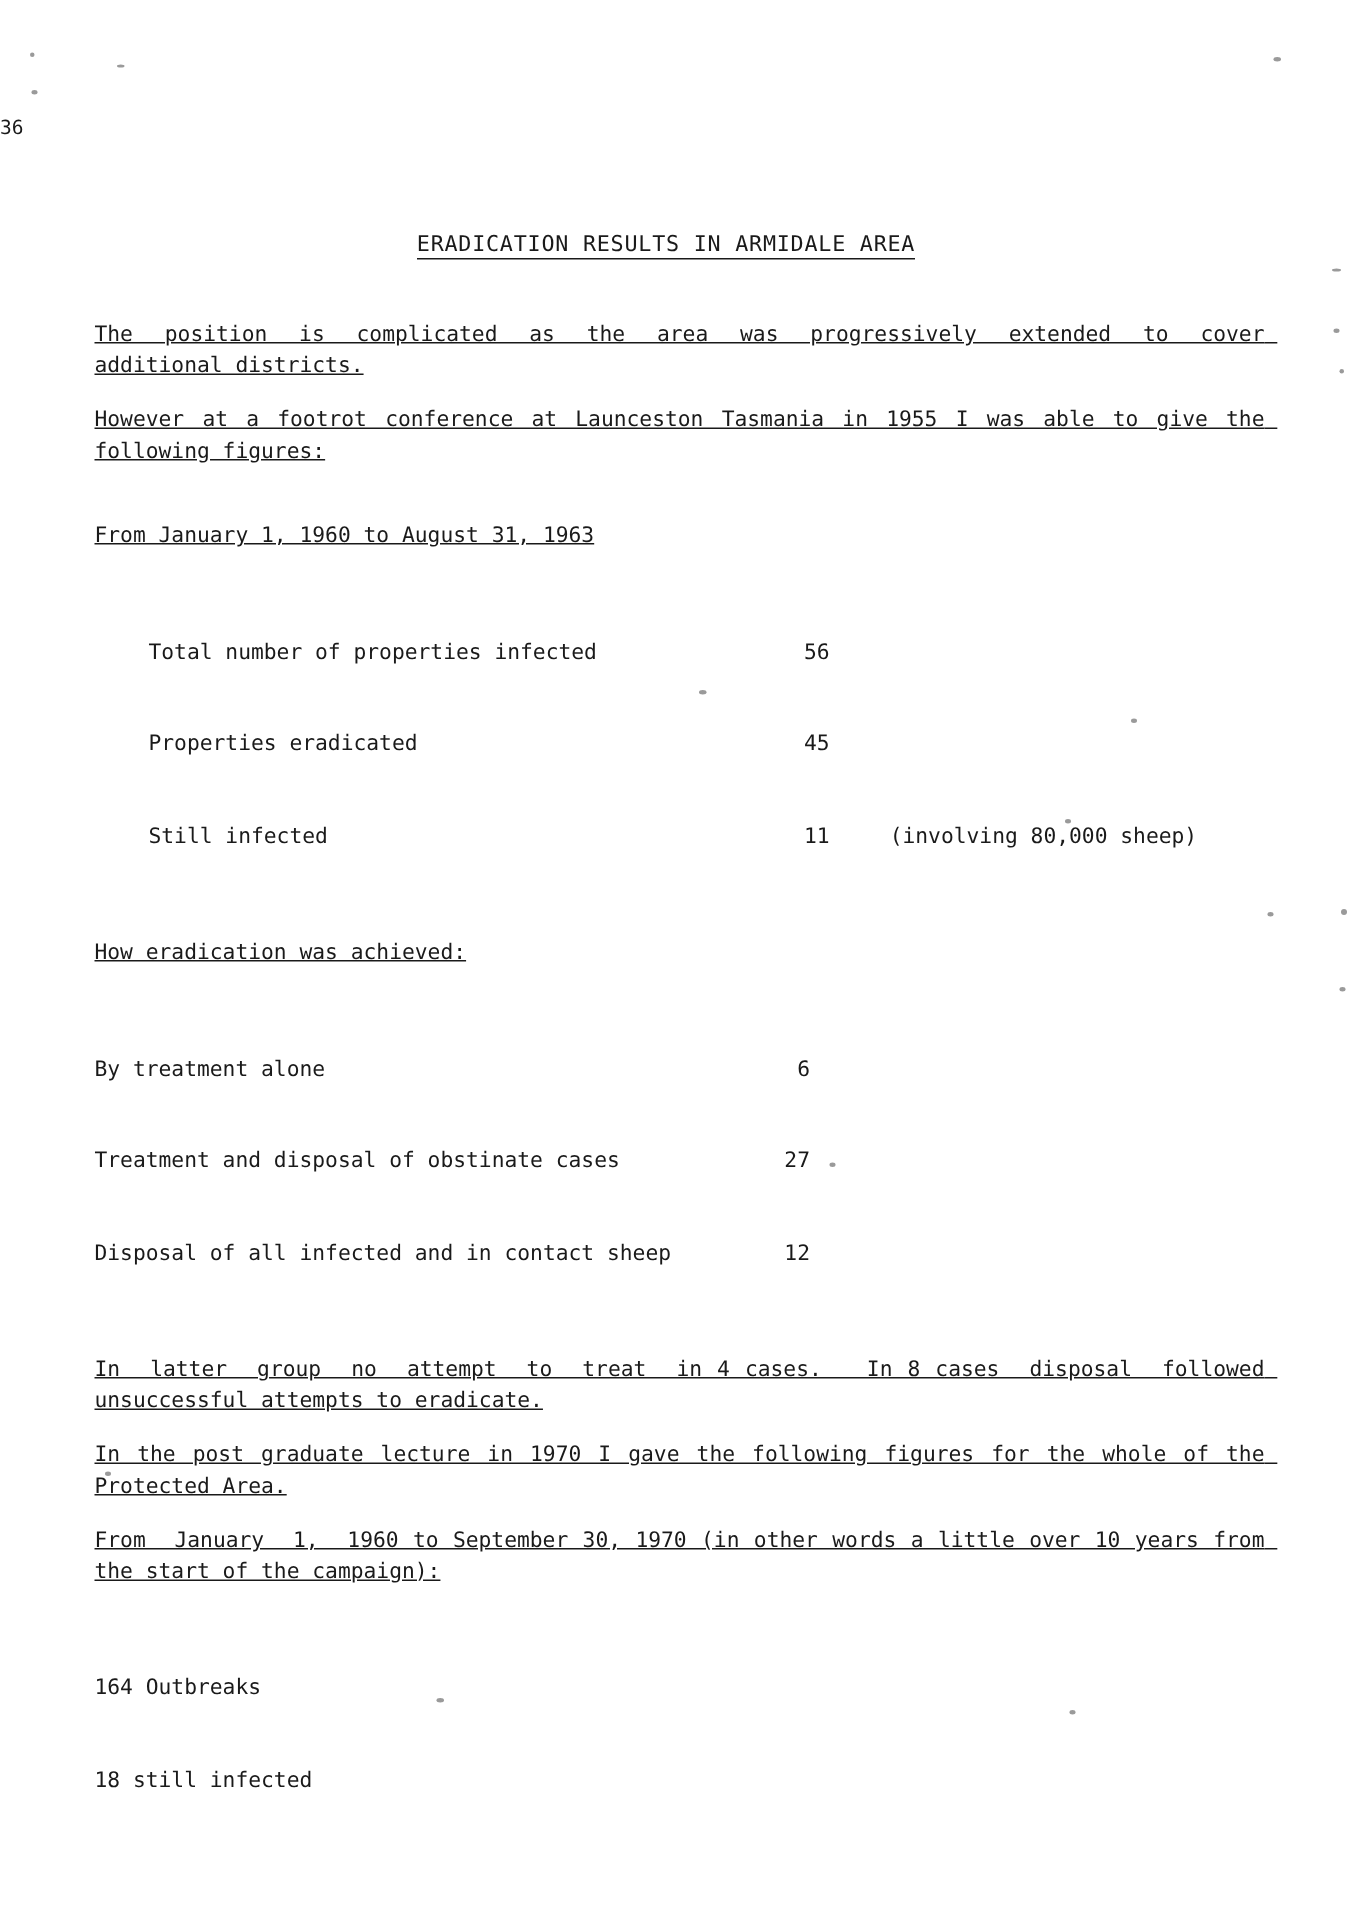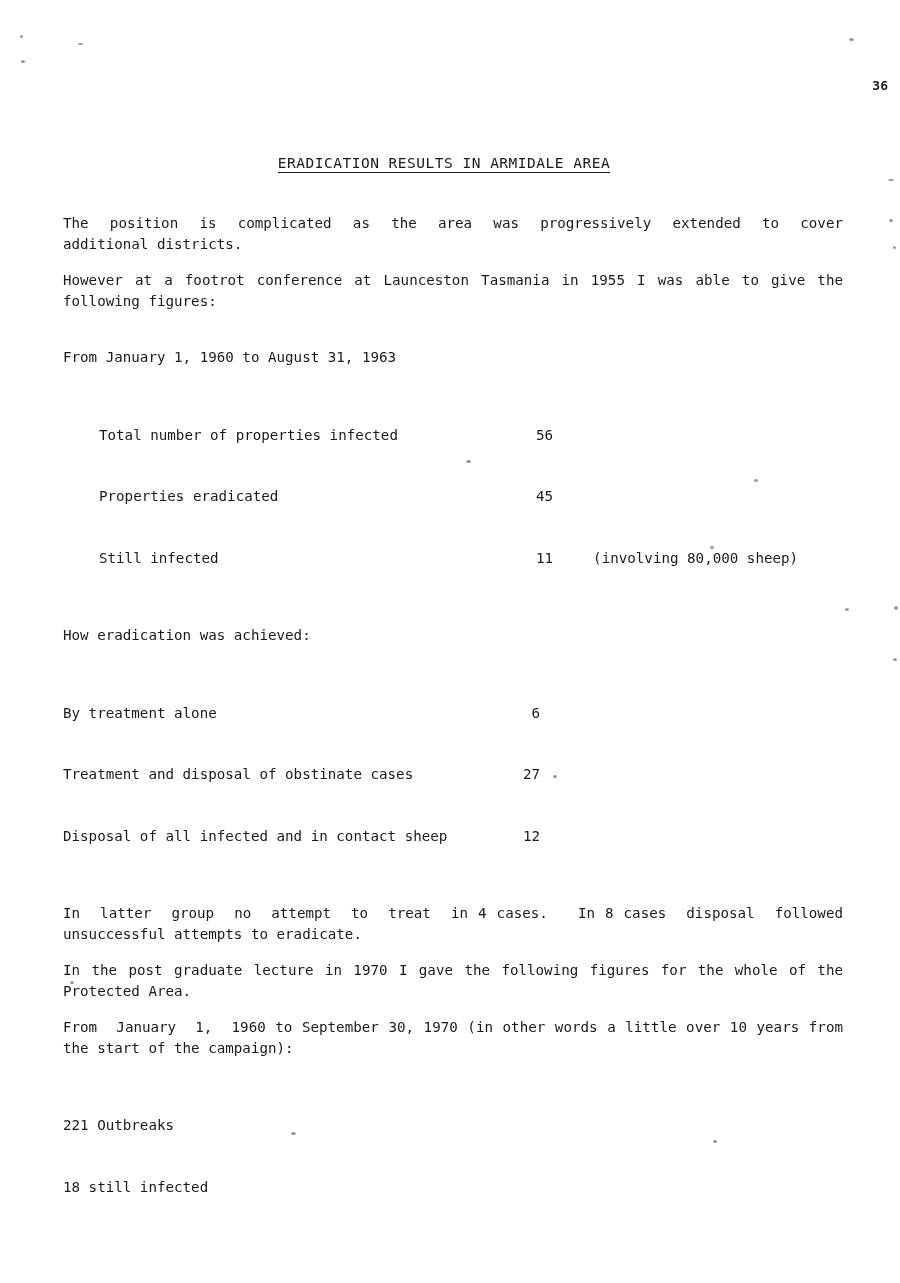--- a/index.html
+++ b/index.html
@@ -14,23 +14,23 @@
     background: #ffffff;
     font-family: "DejaVu Sans Mono", monospace;
     color: #1a1a1a;
     overflow: hidden;
   }
   .page-number {
     position: absolute;
     top: 78px;
     left: 0;
     width: 888px;
-    text-align: right;
+    text-align: left;
     font-size: 13px;
-    font-weight: bold;
+    font-weight: normal;
     font-family: "DejaVu Sans Mono", monospace;
   }
   .doc-title {
     position: absolute;
     top: 155px;
     left: 0;
     width: 888px;
     text-align: center;
     font-size: 14.5px;
     letter-spacing: 0.5px;
@@ -44,20 +44,21 @@
     top: 213px;
     left: 63px;
     width: 780px;
     font-size: 14.2px;
     line-height: 20.5px;
   }
   .para {
     margin: 0 0 16px 0;
     text-align: justify;
     white-space: pre-wrap;
+    text-decoration: underline;
   }
   .para.nojust {
     text-align: left;
   }
   .spacer-lg {
     height: 20px;
   }
   .listing {
     margin: 0 0 16px 0;
     white-space: pre;
@@ -152,18 +153,18 @@
       <span class="row"><span class="lbl2">Disposal of all infected and in contact sheep</span><span class="val-ind">12</span></span>
     </div>
 
     <p class="para">In  latter  group  no  attempt  to  treat  in 4 cases.   In 8 cases  disposal  followed unsuccessful attempts to eradicate.</p>
 
     <p class="para">In the post graduate lecture in 1970 I gave the following figures for the whole of the Protected Area.</p>
 
     <p class="para">From  January  1,  1960 to September 30, 1970 (in other words a little over 10 years from the start of the campaign):</p>
 
     <div class="listing">
-      <span class="simple-line">221 Outbreaks</span>
+      <span class="simple-line">164 Outbreaks</span>
       <span class="simple-line">18 still infected</span>
     </div>
 
   </div>
 </div>
 
 </body></html>

